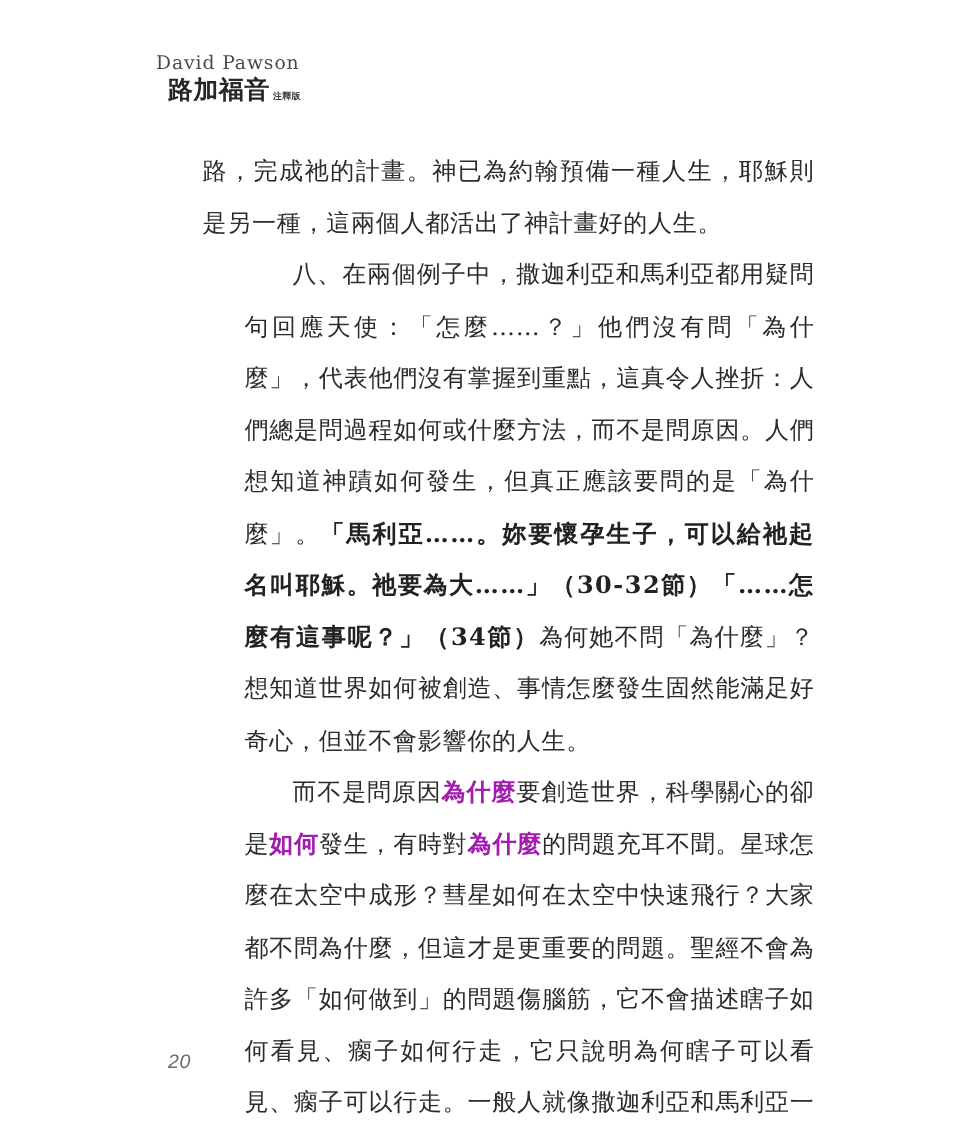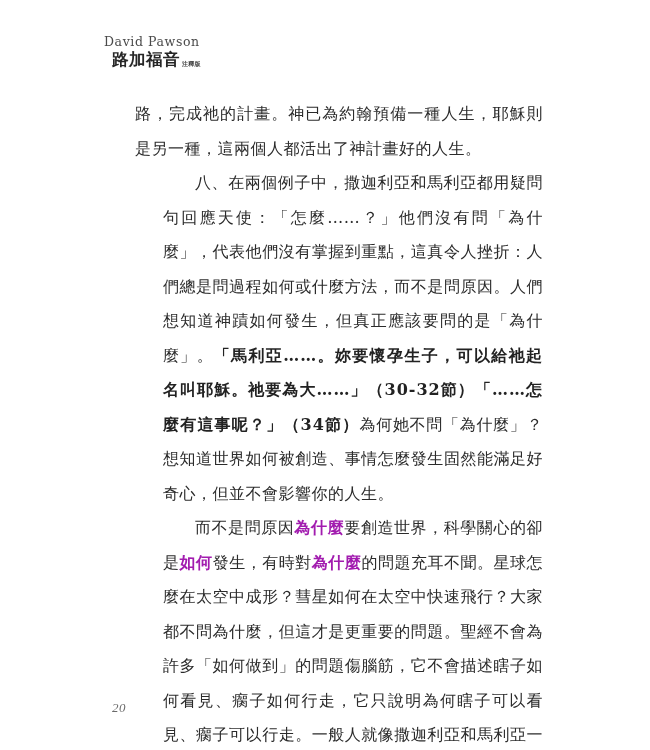--- a/index.html
+++ b/index.html
@@ -100,21 +100,21 @@
     font-family: "DejaVu Serif", "Liberation Serif", serif;
     letter-spacing: 1px;
     color: #222222;
   }
 
   
   .folio {
     position: absolute;
     left: 112px;
     top: 700px;
-    font-family: Liberation Serif, serif;
+    font-family: Liberation Sans, sans-serif;
     font-style: italic;
     font-size: 13px;
     color: #6a6a6a;
     letter-spacing: 0.5px;
   }
 </style>
 </head>
 <body>
 
 <div class="page">

